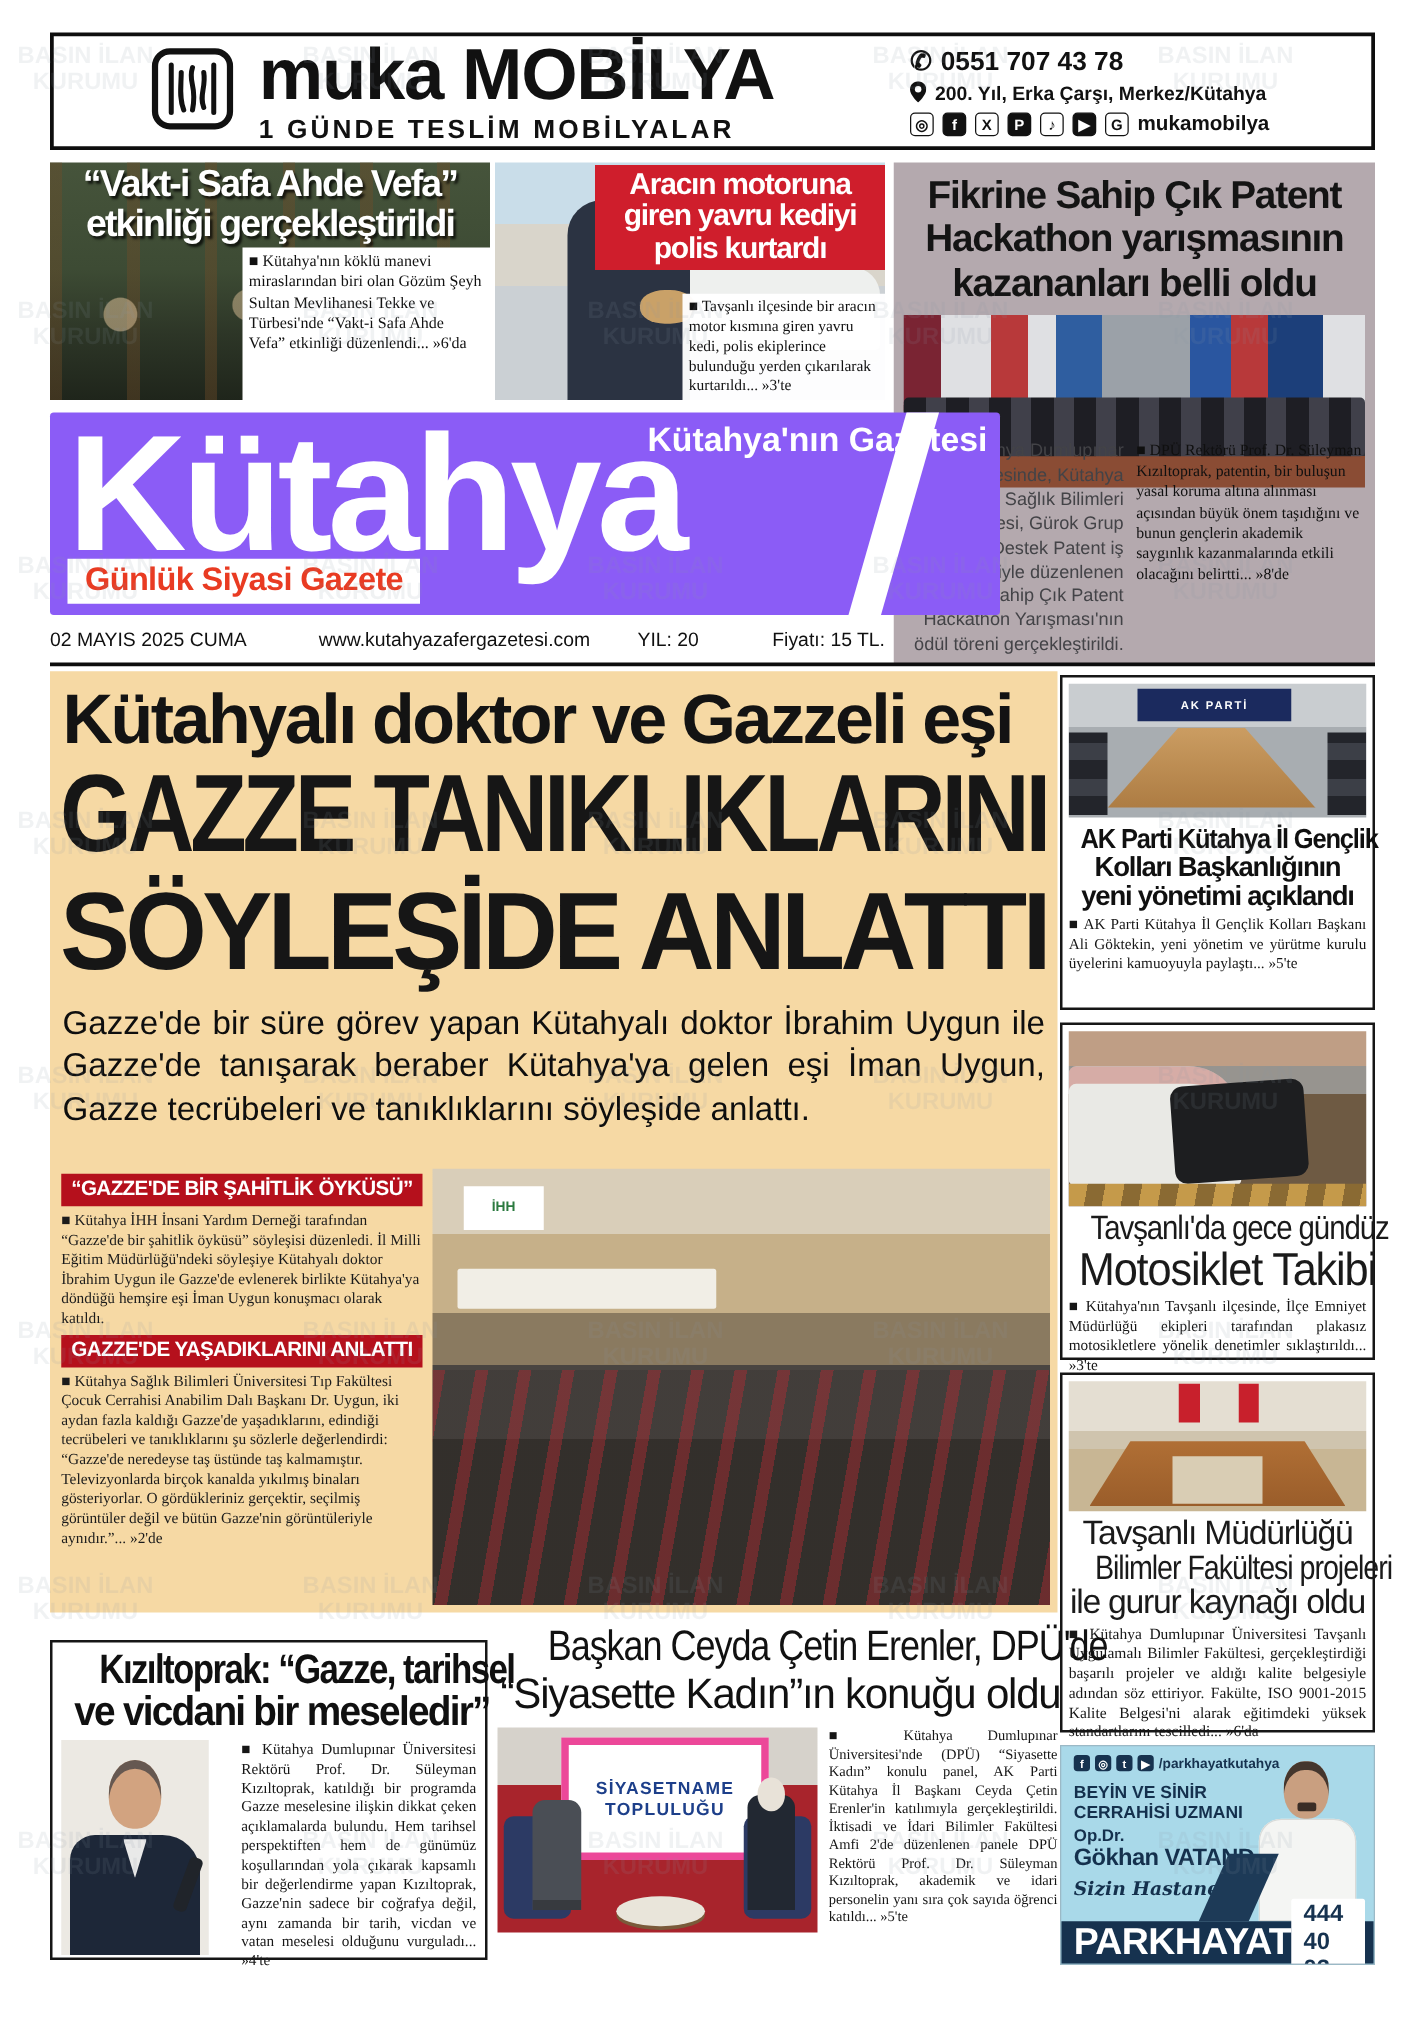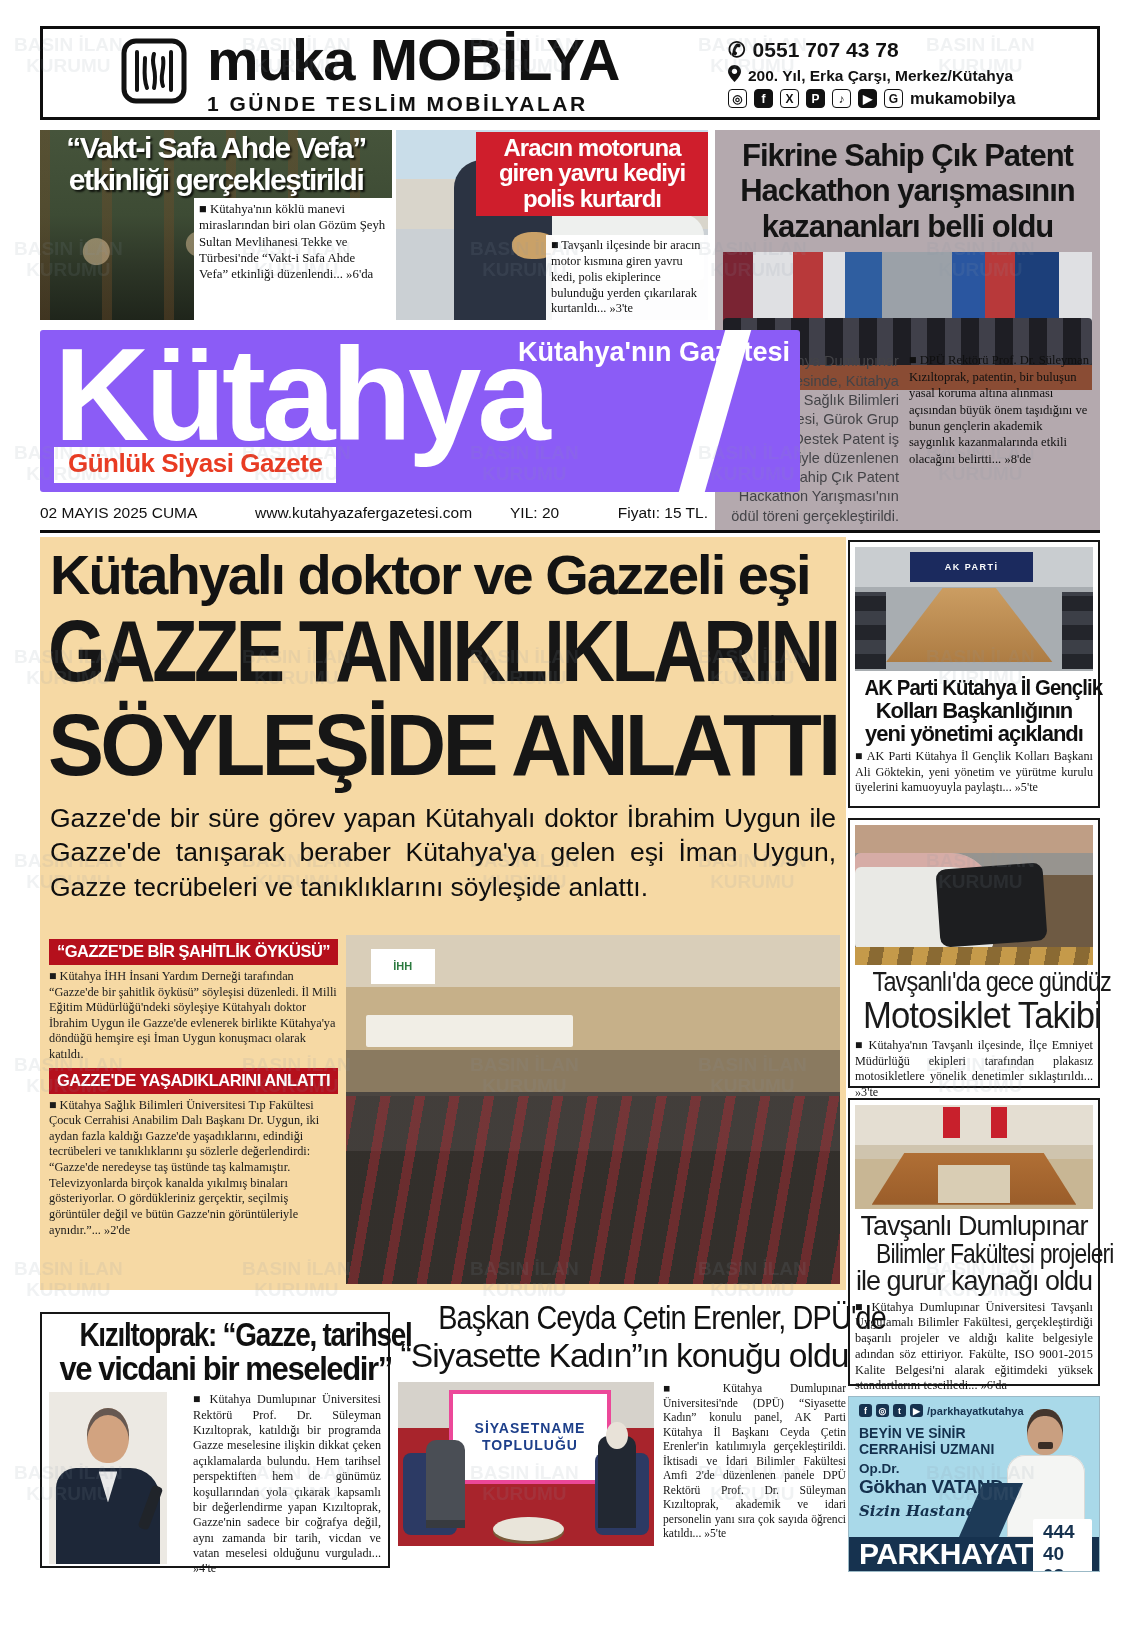--- a/index.html
+++ b/index.html
@@ -196,21 +196,21 @@
   .kiz-suit{position:absolute;left:6%;bottom:0;width:88%;height:56%;background:#1d2738;
     border-radius:20px 30px 0 0;}
   .kiz-shirt{position:absolute;left:42%;bottom:36%;width:16%;height:18%;background:#e9e9e9;
     clip-path:polygon(50% 100%,0 0,100% 0);}
   .kiz-head{position:absolute;left:32%;top:9%;width:36%;height:32%;background:#d2a380;
     border-radius:50% 50% 46% 46%;box-shadow:inset 0 7px 0 rgba(90,80,75,.9);}
   .kiz-mic{position:absolute;right:10%;bottom:20%;width:9%;height:26%;background:#20242a;
     border-radius:4px;transform:rotate(20deg);}
   .cey-bg{position:absolute;inset:0;background:linear-gradient(180deg,#d6d2cb 0 28%,#a8242c 28% 100%);}
   .cey-banner{position:absolute;left:20%;top:5%;width:60%;height:52%;background:#fff;
-    border:4px solid #ec4899;display:flex;flex-direction:column;align-items:center;justify-content:center;
+    border:6px solid #ec4899;display:flex;flex-direction:column;align-items:center;justify-content:center;
     color:#1d3f8a;font-weight:800;font-size:14px;letter-spacing:1px;line-height:1.2;}
   .cey-chl{position:absolute;left:2%;bottom:7%;width:21%;height:50%;background:#2c3a64;border-radius:8px;}
   .cey-chr{position:absolute;right:2%;bottom:7%;width:21%;height:50%;background:#2c3a64;border-radius:8px;}
   .cey-man{position:absolute;left:11%;bottom:11%;width:15%;height:54%;background:#4a4e55;
     border-radius:10px 10px 0 0;box-shadow:inset 0 -8px 0 rgba(0,0,0,.25);}
   .cey-woman{position:absolute;right:7%;bottom:11%;width:15%;height:56%;background:#222832;
     border-radius:10px 10px 0 0;}
   .cey-woman::before{content:"";position:absolute;left:22%;top:-16%;width:56%;height:30%;
     background:#e8e2d8;border-radius:50%;}
   .cey-flowers{position:absolute;left:37%;bottom:3%;width:28%;height:15%;background:#e9e5da;
@@ -335,21 +335,21 @@
     </div>
 
     <div class="ph ph-main" style="left:306px;top:398px;width:494px;height:349px;">
       <div class="main-ihh">İHH</div>
       <div class="main-table"></div>
       <div class="main-seats"></div>
     </div>
   </div>
 
   <div id="sb1" class="sb">
-    <div class="ph ph-akp" style="position:relative;width:100%;height:124px;text-decoration:underline;">
+    <div class="ph ph-akp" style="position:relative;width:100%;height:107px;text-decoration:underline;">
       <div class="akp-banner">AK PARTİ</div>
       <div class="akp-table"></div>
       <div class="akp-pl"></div>
       <div class="akp-pr"></div>
     </div>
     <div class="sb-h-bold">
       <div><span class="fit fitc" style="transform: scaleX(0.926);">AK Parti Kütahya İl Gençlik</span></div>
       <div><span class="fit fitc">Kolları Başkanlığının</span></div>
       <div><span class="fit fitc">yeni yönetimi açıklandı</span></div>
     </div>
@@ -370,21 +370,21 @@
   </div>
 
   <div id="sb3" class="sb">
     <div class="ph ph-fak" style="position:relative;width:100%;height:104px;">
       <div class="fak-flag1"></div>
       <div class="fak-flag2"></div>
       <div class="fak-table"></div>
       <div class="fak-floor"></div>
     </div>
     <div class="sb-h-light">
-      <div><span class="fit fitc">Tavşanlı Dumlupınar</span></div>
+      <div><span class="fit fitc">Tavşanlı Müdürlüğü</span></div>
       <div><span class="fit fitc" style="transform: scaleX(0.85);">Bilimler Fakültesi projeleri</span></div>
       <div><span class="fit fitc">ile gurur kaynağı oldu</span></div>
     </div>
     <div class="sb-body serif just" style="font-size:12.4px;">■ Kütahya Dumlupınar Üniversitesi Tavşanlı Uygulamalı Bilimler Fakültesi, gerçekleştirdiği başarılı projeler ve aldığı kalite belgesiyle adından söz ettiriyor. Fakülte, ISO 9001-2015 Kalite Belgesi'ni alarak eğitimdeki yüksek standartlarını tescilledi... »6'da</div>
   </div>
 
   <div id="sb4">
     <div class="pk-soc">
       <span class="pk-ic">f</span>
       <span class="pk-ic">◎</span>

